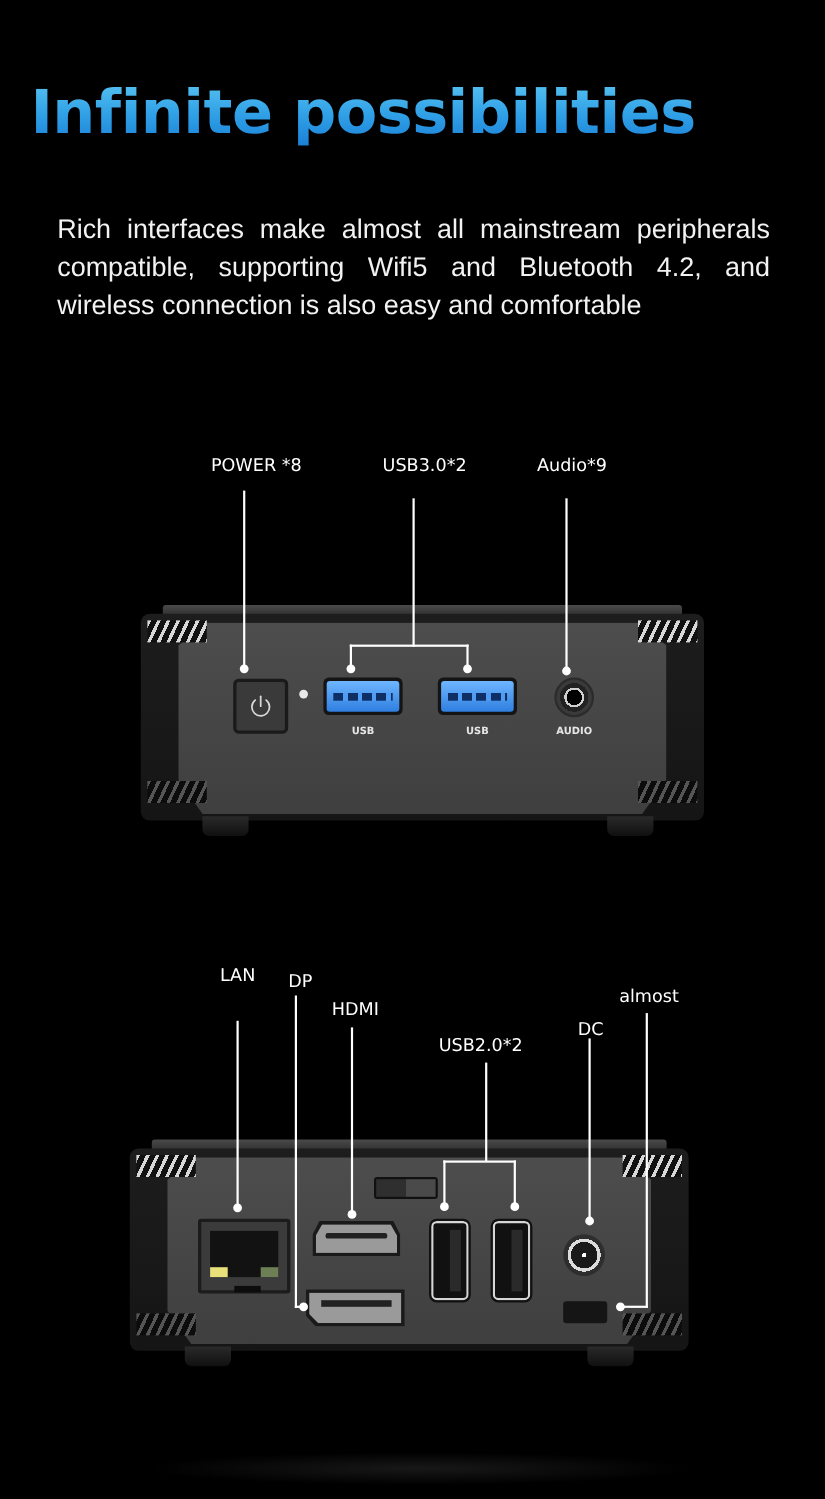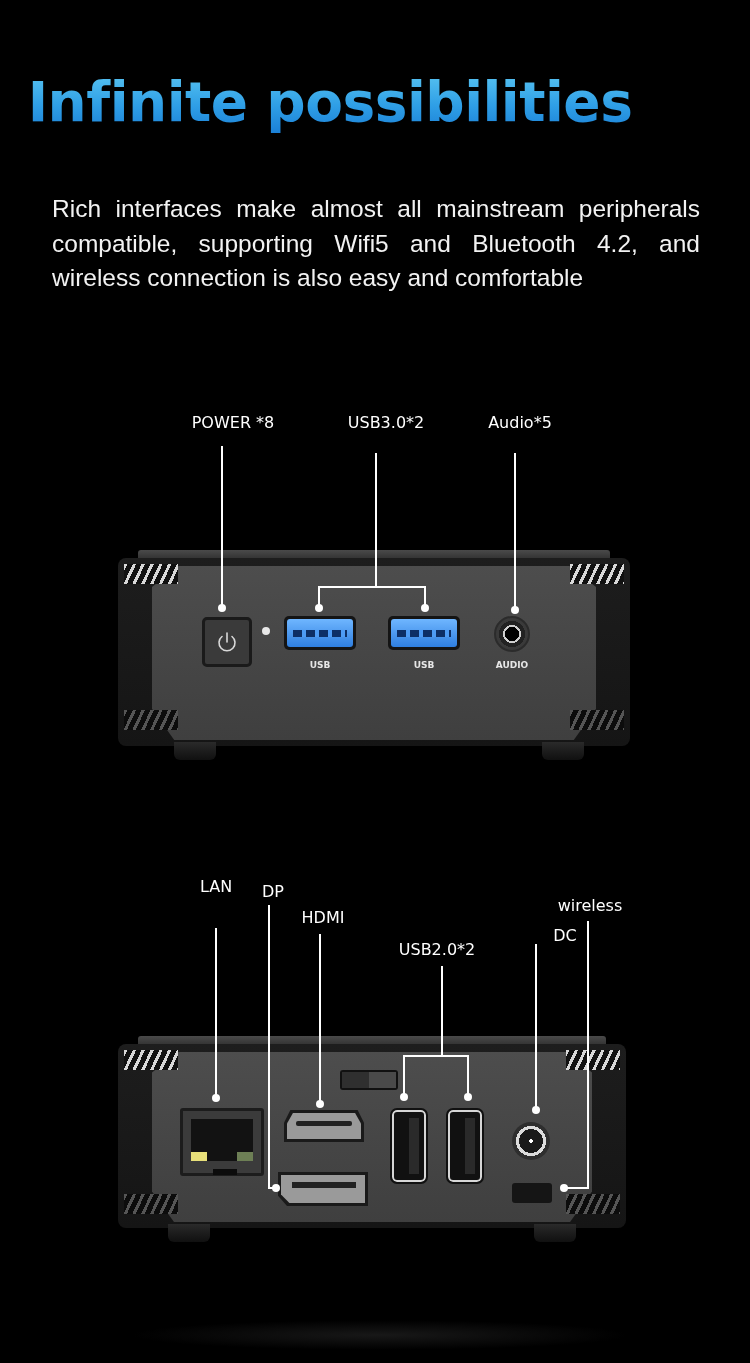--- a/index.html
+++ b/index.html
@@ -137,23 +137,23 @@
 </style>
 </head>
 <body>
 
 <h1 class="title">Infinite possibilities</h1>
 <p class="desc">Rich interfaces make almost all mainstream peripherals compatible, supporting Wifi5 and Bluetooth 4.2, and wireless connection is also easy and comfortable</p>
 
 <div>
   <span class="label" style="left:233px; top:413px;">POWER *8</span>
   <span class="label" style="left:386px; top:413px;">USB3.0*2</span>
-  <span class="label" style="left:520px; top:413px;">Audio*5</span>
-
-  <div class="device" style="left:118px; top:550px; width:512px; height:210px;">
+  <span class="label" style="left:520px; top:413px;">Audio*9</span>
+
+  <div class="device" style="left:128px; top:550px; width:512px; height:210px;">
     <div class="chassis-top"></div>
     <div class="chassis"></div>
     <div class="face"></div>
     <div class="vent" style="left:6px; top:14px;"></div>
     <div class="vent" style="right:6px; top:14px;"></div>
     <div class="vent bottom" style="left:6px; top:160px;"></div>
     <div class="vent bottom" style="right:6px; top:160px;"></div>
     <div class="foot" style="left:56px;"></div>
     <div class="foot" style="right:46px;"></div>
 
@@ -194,22 +194,22 @@
 
   <div class="vline" style="left:514px; top:453px; height:157px;"></div>
   <div class="dot" style="left:511px; top:606px;"></div>
 </div>
 
 <div>
   <span class="label" style="left:216px; top:877px;">LAN</span>
   <span class="label" style="left:273px; top:882px;">DP</span>
   <span class="label" style="left:323px; top:908px;">HDMI</span>
   <span class="label" style="left:437px; top:940px;">USB2.0*2</span>
-  <span class="label" style="left:537px; top:926px;margin-left:28px;">DC</span>
-  <span class="label" style="left:590px; top:896px;">wireless</span>
+  <span class="label" style="left:537px; top:926px;">DC</span>
+  <span class="label" style="left:590px; top:896px;">almost</span>
 
   <div class="device" style="left:118px; top:1036px; width:508px; height:206px;">
     <div class="chassis-top"></div>
     <div class="chassis"></div>
     <div class="face"></div>
     <div class="vent" style="left:6px; top:14px;"></div>
     <div class="vent" style="right:6px; top:14px;"></div>
     <div class="vent bottom" style="left:6px; top:158px;"></div>
     <div class="vent bottom" style="right:6px; top:158px;"></div>
     <div class="foot" style="left:50px;"></div>

